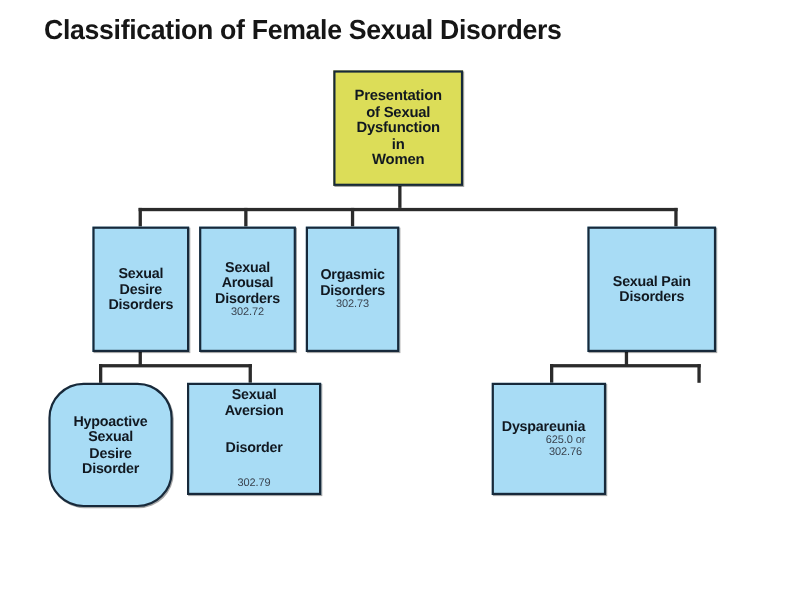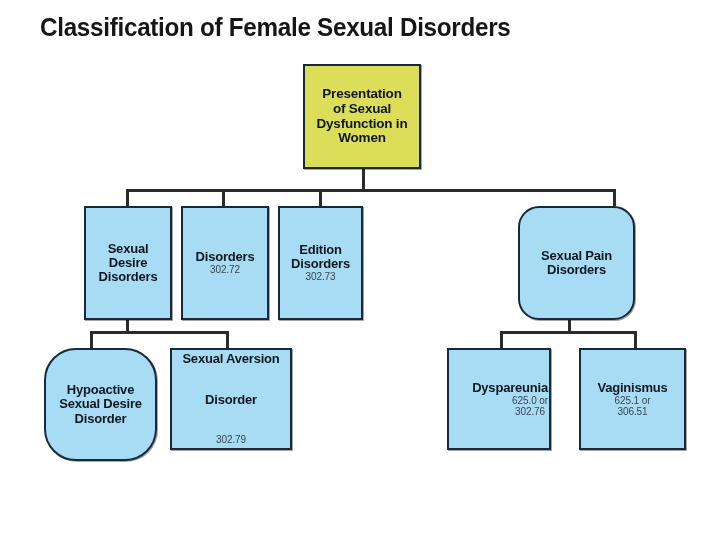--- a/index.html
+++ b/index.html
@@ -51,21 +51,21 @@
 
   .node {
     position: absolute;
     box-sizing: border-box;
     border: 2px solid #17293a;
     display: flex;
     flex-direction: column;
     align-items: center;
     justify-content: center;
     text-align: center;
-    padding: 2px 1px;
+    padding: 2px 17px;
     line-height: 1.08;
   }
   .node.blue {
     background: #a8dcf5;
     box-shadow: 1px 1px 0 rgba(0,0,0,0.35);
   }
   .node.yellow {
     background: #dcdd58;
     box-shadow: 1px 1px 0 rgba(0,0,0,0.35);
   }
@@ -131,31 +131,32 @@
       <span class="label">Dysfunction in</span>
       <span class="label">Women</span>
     </div>
 
     <div class="node blue" style="left:58px; top:206px; width:88px; height:114px;">
       <span class="label">Sexual Desire</span>
       <span class="label">Disorders</span>
     </div>
 
     <div class="node blue" style="left:155px; top:206px; width:88px; height:114px;">
+      <span class="label">Sexual Arousal</span>
       <span class="label">Disorders</span>
       <span class="code">302.72</span>
     </div>
 
     <div class="node blue" style="left:252px; top:206px; width:85px; height:114px;">
-      <span class="label">Edition</span>
+      <span class="label">Orgasmic</span>
       <span class="label">Disorders</span>
       <span class="code">302.73</span>
     </div>
 
-    <div class="node blue" style="left:492px; top:206px; width:117px; height:114px;border-radius:21px;">
+    <div class="node blue" style="left:508px; top:206px; width:117px; height:114px;">
       <span class="label">Sexual Pain</span>
       <span class="label">Disorders</span>
     </div>
 
     <div class="node blue" style="left:18px; top:348px; width:113px; height:113px;border-radius:32px;">
       <span class="label">Hypoactive</span>
       <span class="label">Sexual Desire</span>
       <span class="label">Disorder</span>
     </div>
 
@@ -168,24 +169,17 @@
     </div>
 
     <div class="node blue" style="left:421px; top:348px; width:104px; height:102px;align-items:flex-end;">
       <span class="label">Dyspareunia</span>
       <span class="code">
         <span class="codeline">625.0 or</span>
         <span class="codeline">302.76</span>
       </span>
     </div>
 
-    <div class="node blue" style="left:553px; top:348px; width:107px; height:102px;">
-      <span class="label">Vaginismus</span>
-      <span class="code">
-        <span class="codeline">625.1 or</span>
-        <span class="codeline">306.51</span>
-      </span>
-    </div>
 
   </div>
 
 
 </div>
 
 </body></html>

